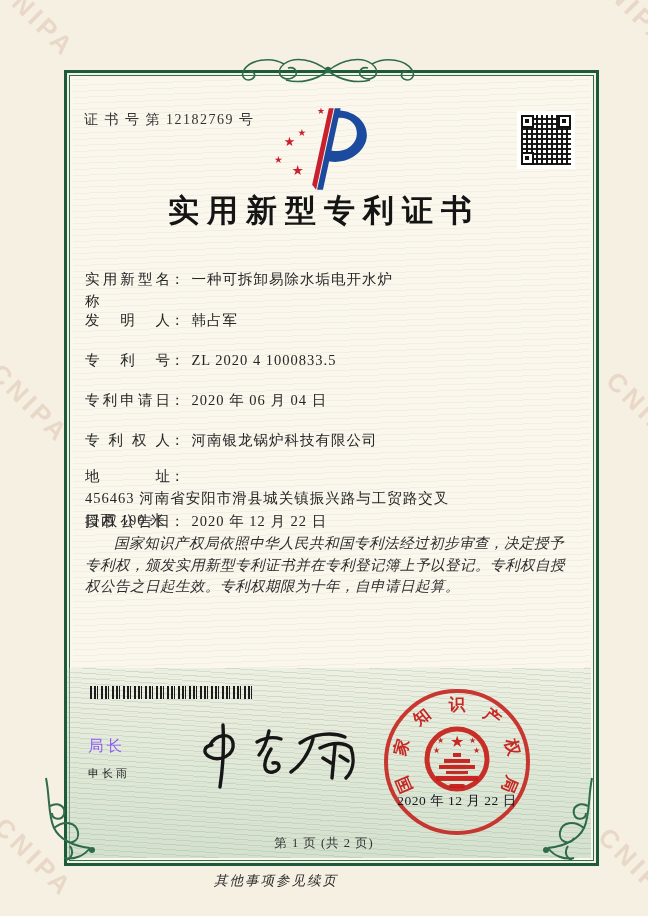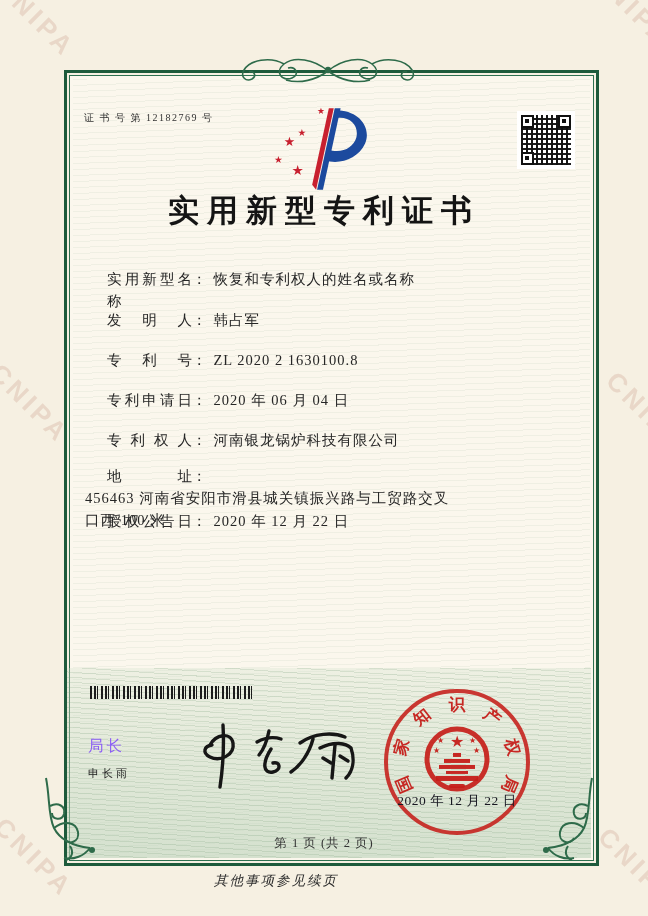--- a/index.html
+++ b/index.html
@@ -20,35 +20,35 @@
   .cert { position:absolute; left:64px; top:70px; width:529px; height:790px;
           border:3px solid #1d5a3b; }
   .cert-inner { position:absolute; inset:2px; border:1px solid #2e7050; background:#fbf7ed; }
   .waves { position:absolute; inset:3px;
     background:repeating-linear-gradient(178deg, rgba(160,185,160,.13) 0 1px, rgba(0,0,0,0) 1px 6px); }
   .green-zone { position:absolute; left:67px; top:668px; width:524px; height:190px;
     background:linear-gradient(180deg, rgba(208,224,203,.30), rgba(187,210,186,.60)); }
   .green-zone .waves2 { position:absolute; inset:0;
     background:repeating-linear-gradient(184deg, rgba(125,162,126,.22) 0 1px, rgba(0,0,0,0) 1px 5px); }
   
-  .cert-no { position:absolute; left:84px; top:111px; font-size:10px; letter-spacing:1.5px; color:#333; }
+  .cert-no { position:absolute; left:84px; top:111px; font-size:14px; letter-spacing:1.5px; color:#333; }
   .logo { position:absolute; left:272px; top:100px; width:98px; height:94px; }
   .qr { position:absolute; left:517px; top:111px; width:58px; height:58px; background:#fff; }
   .qr-noise { position:absolute; inset:4px;
     background:
       repeating-linear-gradient(0deg, rgba(17,17,17,.95) 0 2px, rgba(255,255,255,0) 2px 5px),
       repeating-linear-gradient(90deg, #161616 0 2px, rgba(255,255,255,.88) 2px 5px); }
   .fd { position:absolute; width:13px; height:13px; border:2.5px solid #111; background:#fff; box-sizing:border-box; }
   .fd-dot { position:absolute; left:2px; top:2px; width:4px; height:4px; background:#111; }
   .fd.tl { left:4px; top:4px; } .fd.tr { right:4px; top:4px; } .fd.bl { left:4px; bottom:4px; }
   .title { position:absolute; left:0; top:190px; width:648px; text-align:center;
     font-size:31px; font-weight:bold; letter-spacing:8px; color:#141414; }
   
   .frow { position:absolute; left:85px; font-size:14.5px; line-height:22px; color:#262626; width:480px; }
-  .flabel { display:inline-block; width:85px; text-align:justify; text-align-last:justify; vertical-align:top;margin-left:22px; }
+  .flabel { display:inline-block; width:85px; text-align:justify; text-align-last:justify; vertical-align:top; }
   .colon { display:inline-block; vertical-align:top; margin-right:7px; }
   .fvalue { display:inline-block; vertical-align:top; max-width:378px; letter-spacing:1px; }
   .fgroup2 { position:absolute; left:243px; top:0; white-space:nowrap; }
   .fgroup2 .flabel { width:72px; }
   
   .paras { position:absolute; left:85px; top:533px; width:484px; font-size:14.5px;
     line-height:21.5px; color:#2c2c2c; font-style:italic; letter-spacing:.5px; }
   .paras p { margin:0; text-indent:2em; }
   
   .barcode { position:absolute; left:90px; top:686px; width:164px; height:13px;
@@ -155,42 +155,43 @@
       <div class="fd-dot"></div>
     </div>
   <div class="fd bl">
       <div class="fd-dot"></div>
     </div>
 </div>
 
 <div class="title">实用新型专利证书</div>
 
 <div class="frow" style="top:268px">
-  <span class="flabel">实用新型名称</span><span class="colon">：</span><span class="fvalue">恢复和专利权人的姓名或名称</span>
+  <span class="flabel">实用新型名称</span><span class="colon">：</span><span class="fvalue">一种可拆卸易除水垢电开水炉</span>
 </div>
 <div class="frow" style="top:309px">
   <span class="flabel">发明人</span><span class="colon">：</span><span class="fvalue">韩占军</span>
 </div>
 <div class="frow" style="top:349px">
-  <span class="flabel">专利号</span><span class="colon">：</span><span class="fvalue">ZL 2020 2 1630100.8</span>
+  <span class="flabel">专利号</span><span class="colon">：</span><span class="fvalue">ZL 2020 4 1000833.5</span>
 </div>
 <div class="frow" style="top:389px">
   <span class="flabel">专利申请日</span><span class="colon">：</span><span class="fvalue">2020 年 06 月 04 日</span>
 </div>
 <div class="frow" style="top:429px">
   <span class="flabel">专利权人</span><span class="colon">：</span><span class="fvalue">河南银龙锅炉科技有限公司</span>
 </div>
 <div class="frow" style="top:465px">
   <span class="flabel">地址</span><span class="colon">：</span><span class="fvalue">456463 河南省安阳市滑县城关镇振兴路与工贸路交叉口西 100 米</span>
 </div>
 <div class="frow" style="top:510px">
   <span class="flabel">授权公告日</span><span class="colon">：</span><span class="fvalue">2020 年 12 月 22 日</span>
 </div>
 
 <div class="paras">
+  <p>国家知识产权局依照中华人民共和国专利法经过初步审查，决定授予专利权，颁发实用新型专利证书并在专利登记簿上予以登记。专利权自授权公告之日起生效。专利权期限为十年，自申请日起算。</p>
 </div>
 
 <div class="barcode"></div>
 <div class="director-title">局长</div>
 <div class="director-name">申长雨</div>
 
 <svg class="sig" viewBox="0 0 170 78" aria-label="申长雨">
   <g fill="none" stroke="#161616" stroke-width="3.4" stroke-linecap="round">
     <path d="M14,26 C20,15 35,13 37,24 C39,36 24,43 14,38 C6,34 8,27 16,26"></path>
     <path d="M27,6 C28,24 27,48 24,68"></path>

